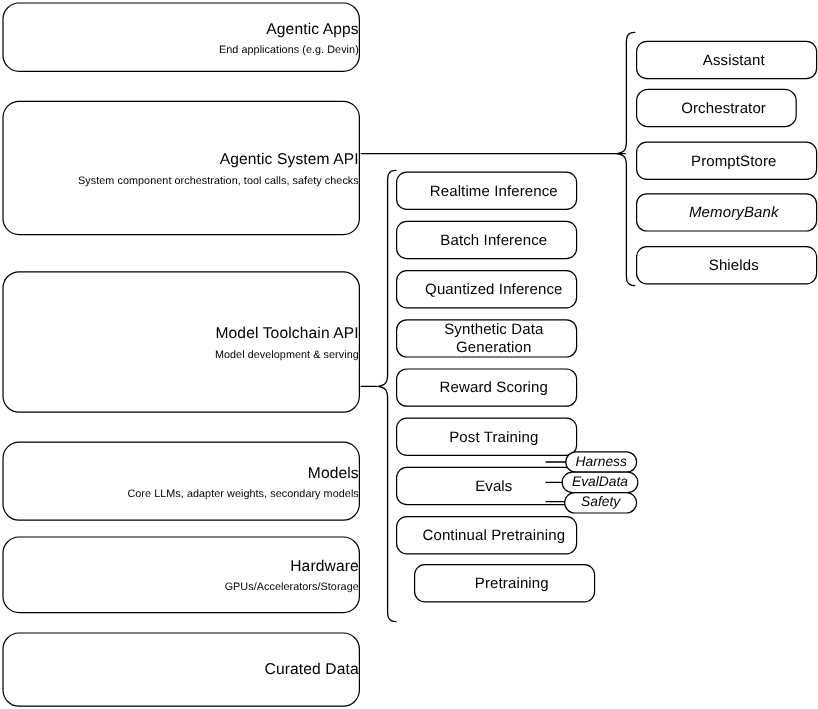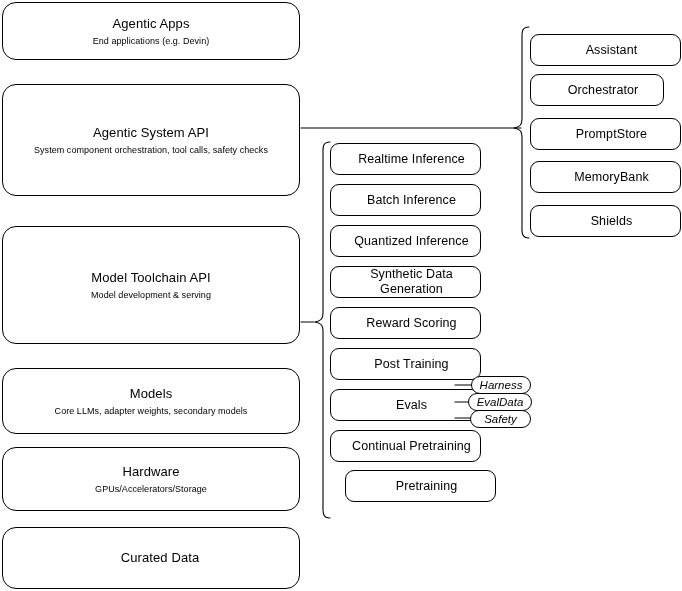--- a/index.html
+++ b/index.html
@@ -39,20 +39,21 @@
   }
   .box .subtitle {
     font-size: 9px;
     line-height: 12px;
     color: #000000;
     margin-top: 3px;
     letter-spacing: 0.05px;
   }
   .stack-box {
     border-radius: 14px;
+    align-items: flex-end;
   }
   .mid-box, .right-box {
     border-radius: 9px;
     padding-left: 12px;
   }
   .mid-box .title, .right-box .title {
     font-size: 12.5px;
     line-height: 15px;
   }
   .pill {
@@ -184,26 +185,26 @@
   <div class="pill" style="left:468px; top:393px; width:64px; height:18px;">
     <div class="title">EvalData</div>
   </div>
   <div class="pill" style="left:470px; top:410px; width:61px; height:18px;">
     <div class="title">Safety</div>
   </div>
 
   <div class="box right-box" style="left:530px; top:34px; width:151px; height:32px;">
     <div class="title">Assistant</div>
   </div>
-  <div class="box right-box" style="left:530px; top:74px; width:134px; height:32px;">
+  <div class="box right-box" style="left:530px; top:74px; width:134px; height:32px;border-radius:10px;">
     <div class="title">Orchestrator</div>
   </div>
   <div class="box right-box" style="left:530px; top:118px; width:151px; height:32px;">
     <div class="title">PromptStore</div>
   </div>
-  <div class="box right-box" style="left:530px; top:161px; width:151px; height:32px;">
+  <div class="box right-box" style="left:530px; top:161px; width:151px; height:32px;font-style:italic;">
     <div class="title">MemoryBank</div>
   </div>
   <div class="box right-box" style="left:530px; top:205px; width:151px; height:32px;">
     <div class="title">Shields</div>
   </div>
 
 </div>
 
 </body></html>

